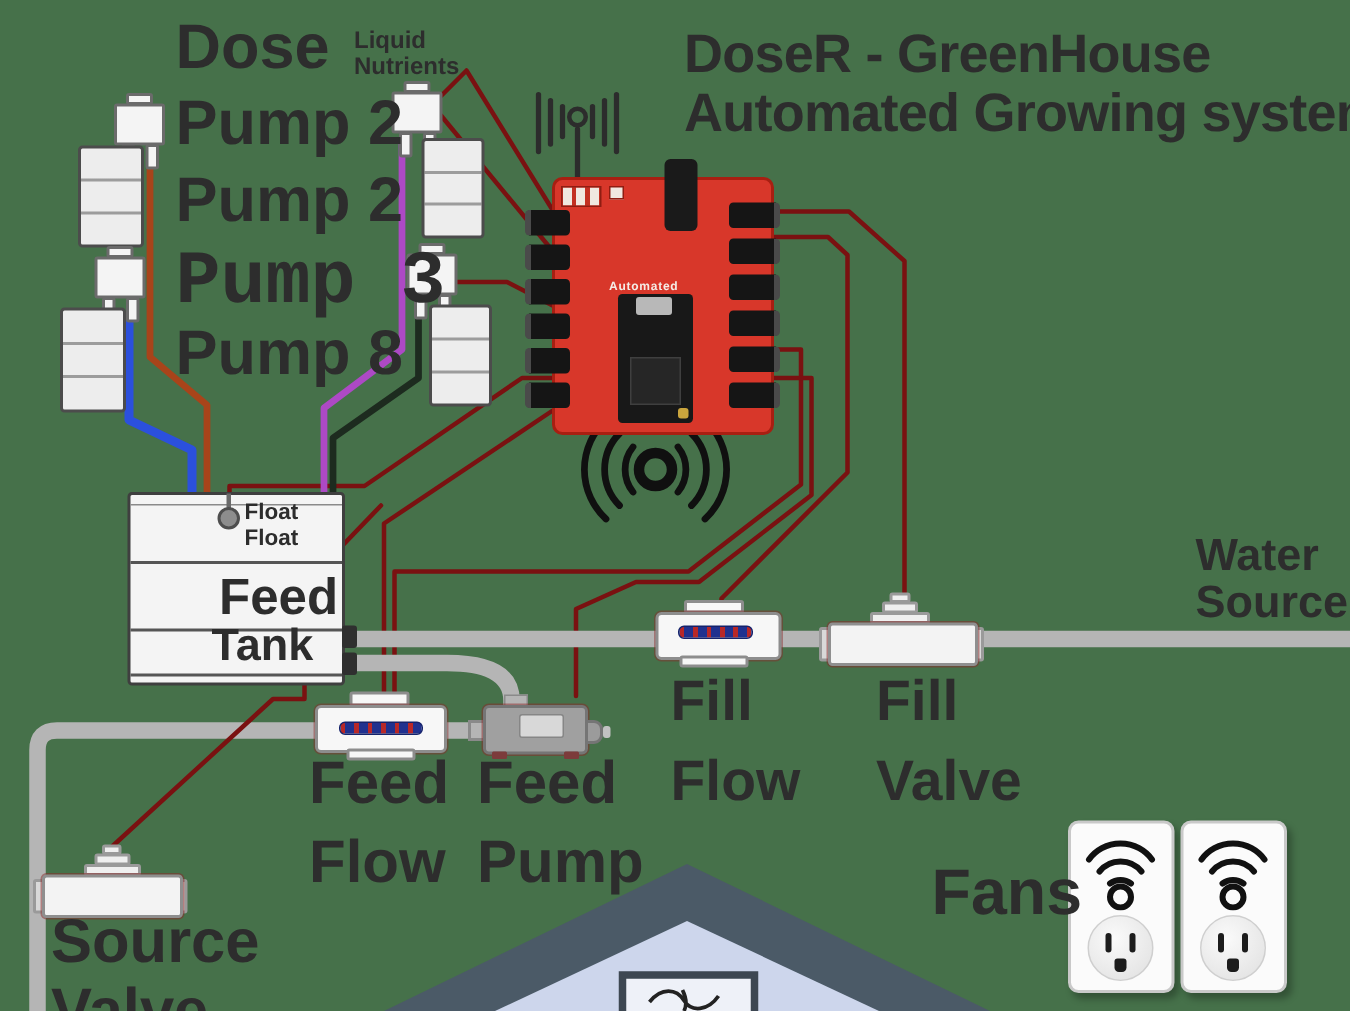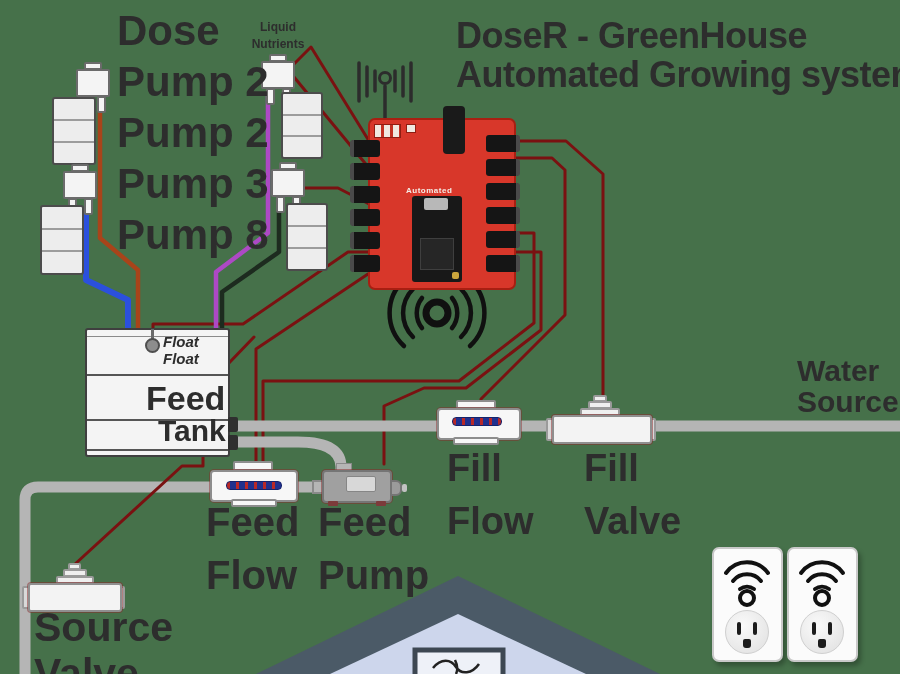--- a/index.html
+++ b/index.html
@@ -5,27 +5,27 @@
   html,body{margin:0;padding:0;background:#46714a;}
   #stage{position:relative;width:900px;height:674px;overflow:hidden;background:#46714a;
          font-family:"Liberation Sans",sans-serif;}
   svg.layer{position:absolute;left:0;top:0;z-index:1;}
   .dev{position:absolute;z-index:2;box-sizing:border-box;}
   .lbl{position:absolute;z-index:3;font-weight:700;color:#2d2d2d;line-height:1.18;white-space:pre;}
   
   #lbl-dose{left:117px;top:6px;font-size:42px;}
   #lbl-pump1{left:117px;top:57px;font-size:42px;}
   #lbl-pump2{left:117px;top:108px;font-size:42px;}
-  #lbl-pump3{left:117px;top:159px;font-size:42px;}
+  #lbl-pump3{left:117px;top:159px;font-size:50px;font-family:Liberation Mono, monospace;}
   #lbl-pump4{left:117px;top:210px;font-size:42px;}
-  #lbl-nutrients{left:236px;top:19px;width:84px;font-size:12px;line-height:17px;text-align:center;}
+  #lbl-nutrients{left:236px;top:19px;width:84px;font-size:16px;line-height:17px;text-align:left;}
   #lbl-title{left:456px;top:16px;font-size:36px;line-height:39px;letter-spacing:-0.5px;}
-  #lbl-float{left:163px;top:333px;font-size:15px;line-height:17px;font-style:italic;}
+  #lbl-float{left:163px;top:333px;font-size:15px;line-height:17px;}
   #lbl-feed{left:146px;top:378px;font-size:34px;}
-  #lbl-tank{left:158px;top:413px;font-size:30px;}
+  #lbl-tank{left:141px;top:413px;font-size:30px;}
   #lbl-water{left:797px;top:355px;font-size:30px;line-height:31px;}
   #lbl-fillflow{left:447px;top:442px;font-size:38px;line-height:53px;}
   #lbl-fillvalve{left:584px;top:442px;font-size:38px;line-height:53px;}
   #lbl-feedflow{left:206px;top:496px;font-size:40px;line-height:53px;}
   #lbl-feedpump{left:318px;top:496px;font-size:40px;line-height:53px;}
   #lbl-flush{left:34px;top:604px;font-size:41px;line-height:46px;}
   #lbl-fans{left:621px;top:570px;font-size:43px;}
   
   .conn,.cap,.leg{position:absolute;background:#f4f4f4;border:2px solid #6b6b6b;border-radius:2px;}
   .pump-body{position:absolute;background:#ededed;border:2px solid #4c4c4c;border-radius:3px;
@@ -271,14 +271,15 @@
   <div class="lbl" id="lbl-title"><span>DoseR - GreenHouse</span><br><span>Automated Growing system</span></div>
   <div class="lbl" id="lbl-float"><span>Float</span><br><span>Float</span></div>
   <div class="lbl" id="lbl-feed">Feed</div>
   <div class="lbl" id="lbl-tank">Tank</div>
   <div class="lbl" id="lbl-water"><span>Water</span><br><span>Source</span></div>
   <div class="lbl" id="lbl-fillflow"><span>Fill</span><br><span>Flow</span></div>
   <div class="lbl" id="lbl-fillvalve"><span>Fill</span><br><span>Valve</span></div>
   <div class="lbl" id="lbl-feedflow"><span>Feed</span><br><span>Flow</span></div>
   <div class="lbl" id="lbl-feedpump"><span>Feed</span><br><span>Pump</span></div>
   <div class="lbl" id="lbl-flush"><span>Source</span><br><span>Valve</span></div>
+  <div class="lbl" id="lbl-fans">Fans</div>
 
 </div>
 
 </body></html>

